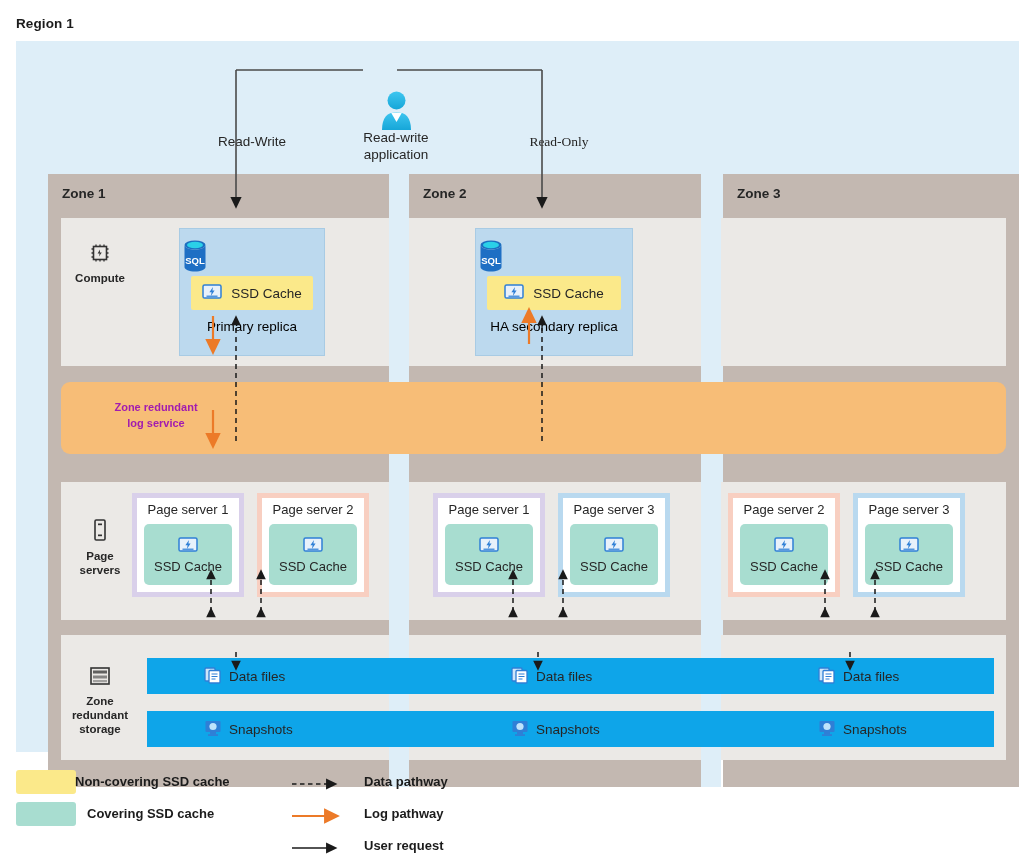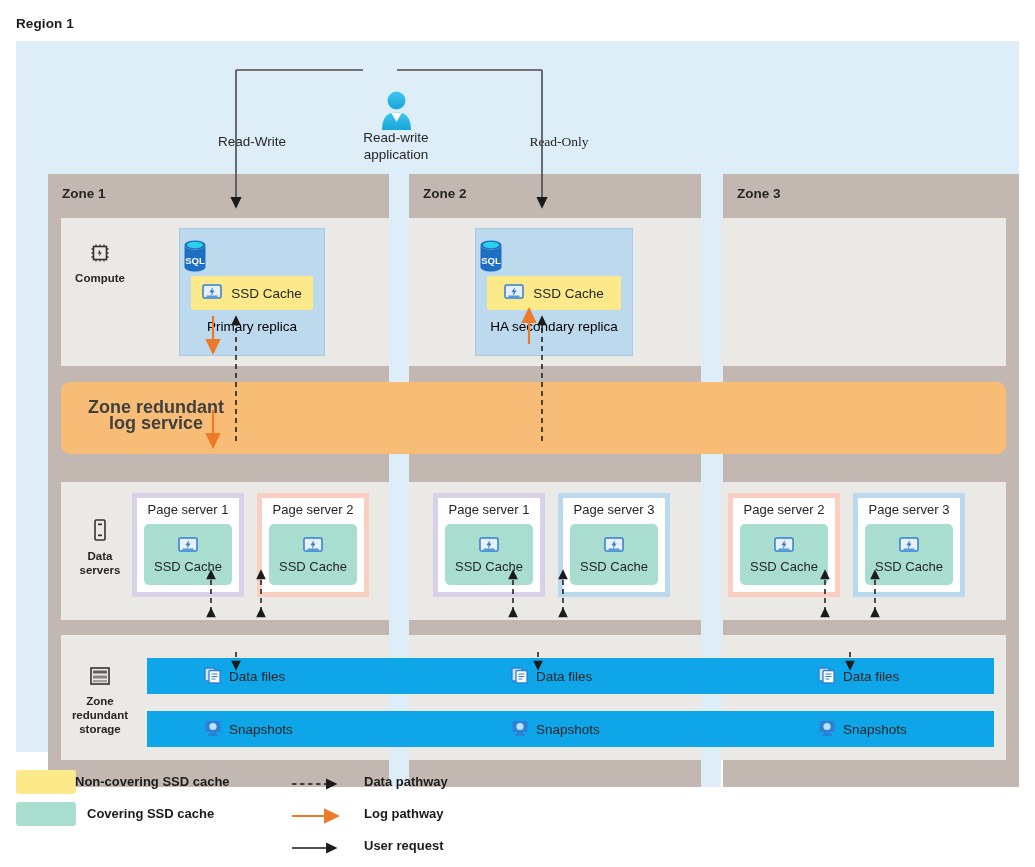--- a/index.html
+++ b/index.html
@@ -77,21 +77,21 @@
     position:absolute;left:0;right:0;top:90px;text-align:center;
     font-size:13.5px;color:#000000;
   }
   
   #log-service{
     position:absolute;left:45px;top:341px;width:945px;height:72px;
     background:#f7bd77;border-radius:9px;
   }
   #log-service-label{
     position:absolute;left:20px;top:17px;width:150px;
-    font-size:18px;font-weight:bold;line-height:16px;color:#404040;
+    font-size:11px;font-weight:bold;line-height:16px;color:#a21caf;
     text-align:center;
   }
   
   .pserver{
     position:absolute;top:452px;width:112px;height:104px;
     background:#ffffff;box-sizing:border-box;border:5px solid #d8cfe8;
   }
   .pserver.b-purple{border-color:#d9d0ea;}
   .pserver.b-salmon{border-color:#f8cfc1;}
   .pserver.b-blue{border-color:#b9d9ef;}
@@ -192,21 +192,21 @@
   </div>
 
   <div class="rail" id="rail-pages">
     <span class="ricon">
       <svg width="16" height="22" viewBox="0 0 16 22">
         <rect x="3" y="1" width="10" height="20" rx="1.2" fill="none" stroke="#333" stroke-width="1.6"></rect>
         <rect x="6" y="4.5" width="4" height="1.7" fill="#333"></rect>
         <rect x="6" y="15.5" width="4" height="1.7" fill="#333"></rect>
       </svg>
     </span>
-    <span>Data</span><br>
+    <span>Page</span><br>
     <span>servers</span>
   </div>
 
   <div class="rail" id="rail-storage">
     <span class="ricon">
       <svg width="22" height="20" viewBox="0 0 22 20">
         <rect x="2" y="2" width="18" height="16" fill="none" stroke="#333" stroke-width="1.6"></rect>
         <rect x="4" y="4.5" width="14" height="3" fill="#333" opacity=".75"></rect>
         <rect x="4" y="9.5" width="14" height="3" fill="#333" opacity=".55"></rect>
         <rect x="4" y="14" width="14" height="2.2" fill="#333" opacity=".4"></rect>

